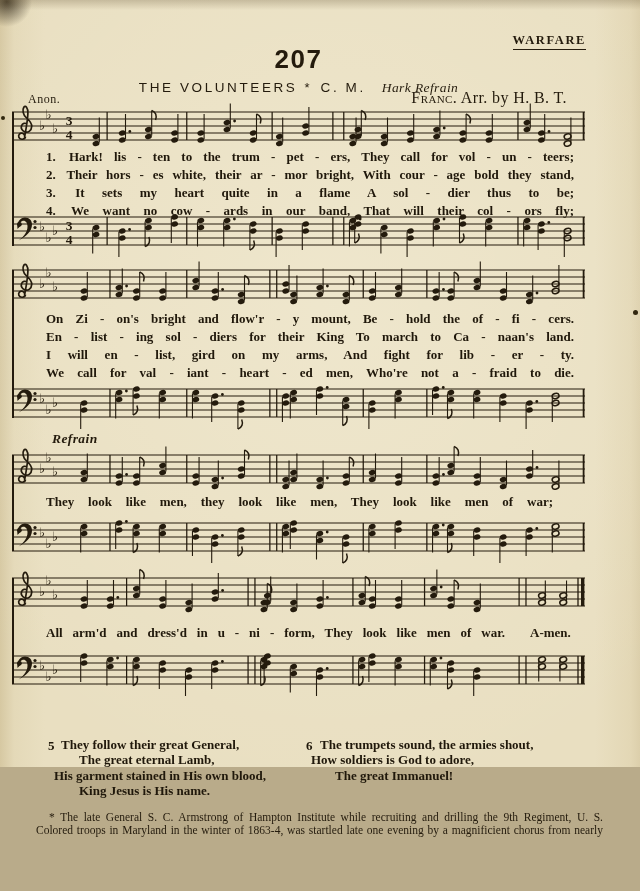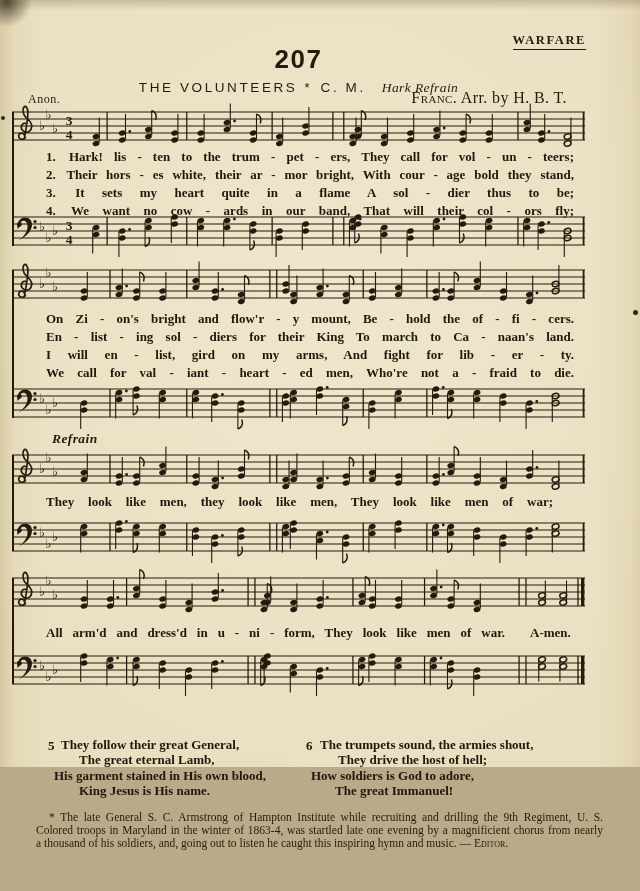--- a/index.html
+++ b/index.html
@@ -781,21 +781,19 @@
   <div class="vcol" style="left:48px;">
     <span class="vnum">5</span>
     <div class="vline" style="padding-left:13px;">They follow their great General,</div>
     <div class="vline" style="padding-left:31px;">The great eternal Lamb,</div>
     <div class="vline" style="padding-left:6px;">His garment stained in His own blood,</div>
     <div class="vline" style="padding-left:31px;">King Jesus is His name.</div>
   </div>
   <div class="vcol" style="left:306px;">
     <span class="vnum">6</span>
     <div class="vline" style="padding-left:14px;">The trumpets sound, the armies shout,</div>
-    <div class="vline" style="padding-left:32px;">They drive the host of hell;</div>
     <div class="vline" style="padding-left:5px;">How soldiers is God to adore,</div>
     <div class="vline" style="padding-left:29px;">The great Immanuel!</div>
   </div>
 
   <div class="fn-line fn-just" style="top:811px;padding-left:13px;width:554px;">* The late General S. C. Armstrong of Hampton Institute while recruiting and drilling the 9th Regiment, U. S.</div>
   <div class="fn-line fn-just" style="top:824px;">Colored troops in Maryland in the winter of 1863-4, was startled late one evening by a magnificient chorus from nearly</div>
-  <div class="fn-line" style="top:837px;"><span>a thousand of his soldiers, and, going out to listen he caught this inspiring hymn and music. — </span><span class="sc">Editor.</span></div>
 </div>
 
 </body></html>

